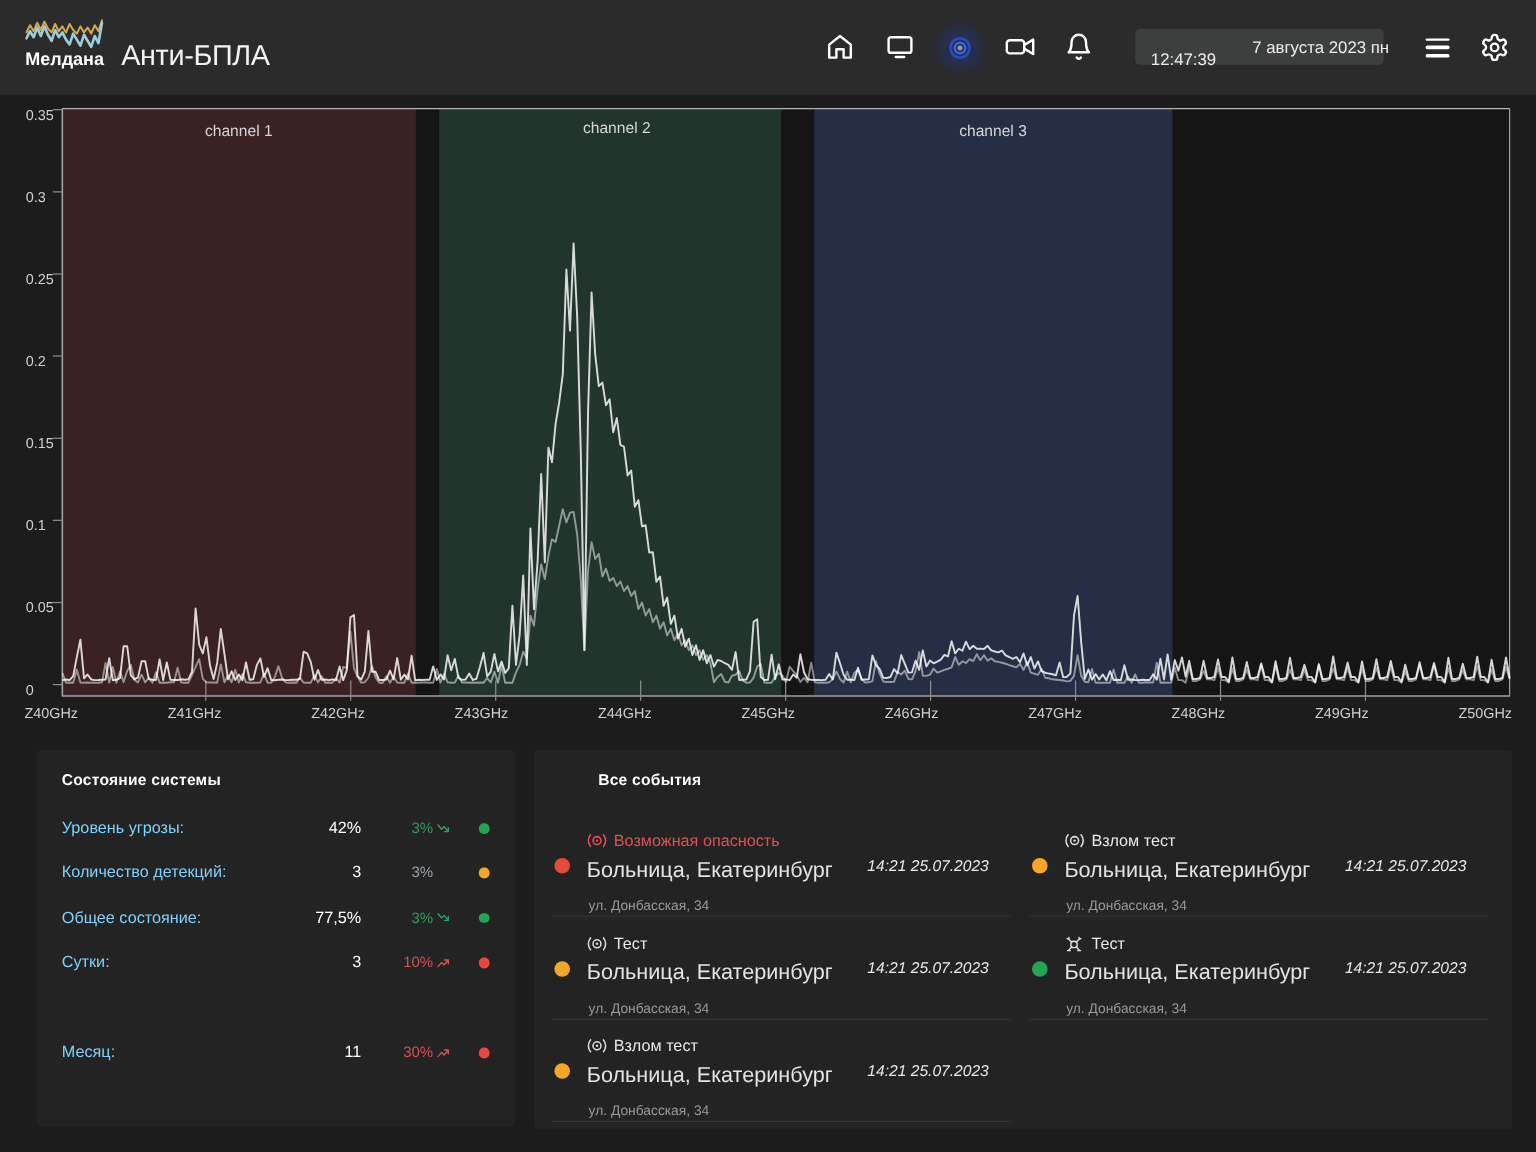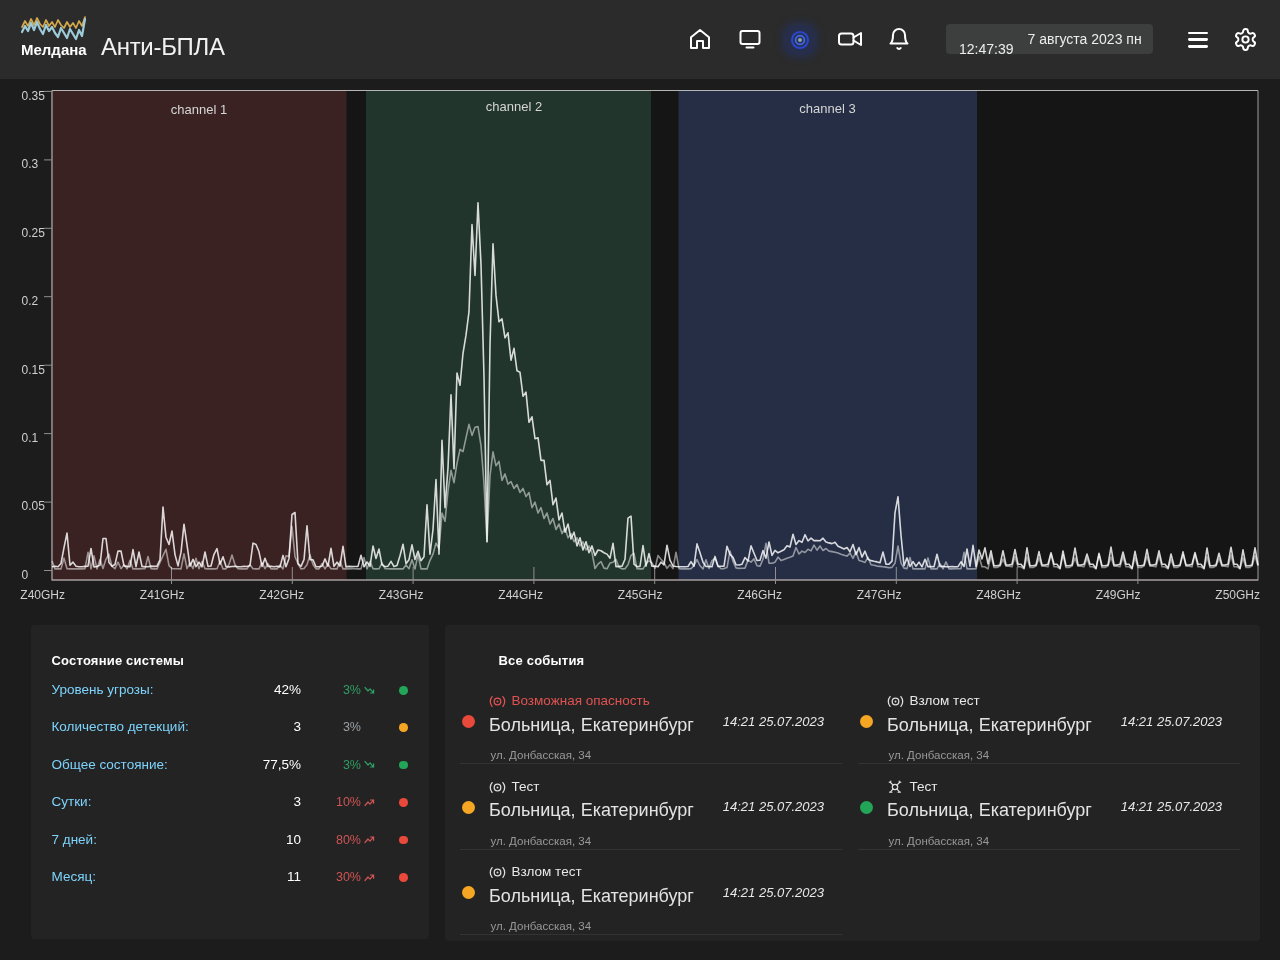--- a/index.html
+++ b/index.html
@@ -7,28 +7,28 @@
 #hdr {position:absolute;left:0;top:0;width:1280px;height:79px;background:#2b2b2b;}
 #hdr .abs {position:absolute;}
 #logo-text {left:21px;top:40.5px;font-size:15px;color:#fff;letter-spacing:0px;font-weight:bold;}
 #title {left:101px;top:32.5px;font-size:24px;color:#f2f2f2;letter-spacing:-0.3px;}
 .hic {position:absolute;top:27px;}
 #tgt-wrap {position:absolute;left:786px;top:26px;width:28px;height:28px;border-radius:9px;
   background:rgba(28,52,150,0.30);box-shadow:0 0 9px 3px rgba(30,65,190,0.28);display:flex;align-items:center;justify-content:center;}
 #timebox {position:absolute;left:946px;top:23.5px;width:207px;height:30px;background:#3d3e3e;border-radius:4px;
   color:#ededed;font-size:14px;display:flex;align-items:center;white-space:nowrap;}
 #timebox .t1 {margin-left:13px;margin-top:20px;}
-#timebox .t2 {margin-left:14px;text-align:right;}
+#timebox .t2 {margin-left:30px;text-align:right;}
 #burger {position:absolute;left:1188px;top:31.5px;width:20px;}
 #burger div {height:2.6px;background:#fff;border-radius:1.4px;margin-bottom:4.4px;}
 #chart {position:absolute;left:0;top:80px;}
 .panel {position:absolute;background:#232323;border-radius:3px;}
 #p1 {left:31px;top:624.5px;width:398px;height:314px;}
 #p2 {left:445px;top:624.5px;width:815px;height:316.5px;}
-.ptitle {position:absolute;left:20.5px;top:28px;font-size:13px;font-weight:bold;color:#fff;letter-spacing:0.2px;}
+.ptitle {position:absolute;left:20.5px;top:17px;font-size:13px;font-weight:bold;color:#fff;letter-spacing:0.2px;}
 #p2 .ptitle {left:16.5px;padding-left:37px;}
 .srow {position:absolute;left:0;width:398px;height:20px;font-size:13.5px;}
 .slab {position:absolute;left:20.5px;top:2px;color:#7dd3fc;}
 .sval {position:absolute;right:128px;top:2px;color:#fff;}
 .spct {position:absolute;right:68px;top:3px;font-size:12.5px;text-align:right;}
 .sarr {position:absolute;left:333px;top:4.5px;line-height:0;}
 .sdot {position:absolute;left:368px;top:6px;width:8.5px;height:8.5px;border-radius:50%;}
 .ev {position:absolute;width:398px;height:72px;}
 .edot {position:absolute;left:0;top:22px;width:13px;height:13px;border-radius:50%;}
 .eico {position:absolute;left:27px;top:1px;}
@@ -172,29 +172,20 @@
   <div class="srow" style="top:167.7px">
     <span class="slab">Сутки:</span>
     <span class="sval">3</span>
     <span class="spct" style="color:#cf5454">10%</span>
       <span class="sarr"><svg width="11" height="11" viewBox="0 0 11 11" fill="none" stroke="#cf5454" stroke-width="1.2" stroke-linecap="round" stroke-linejoin="round">
           <path d="M1 8.5 4 5l2 2.2L9.6 3M9.6 3H6.4M9.6 3v3.2"></path>
         </svg></span>
     <span class="sdot" style="background:#e8493a"></span>
   </div>
 
-  <div class="srow" style="top:205.1px">
-    <span class="slab">7 дней:</span>
-    <span class="sval">10</span>
-    <span class="spct" style="color:#cf5454">80%</span>
-      <span class="sarr"><svg width="11" height="11" viewBox="0 0 11 11" fill="none" stroke="#cf5454" stroke-width="1.2" stroke-linecap="round" stroke-linejoin="round">
-          <path d="M1 8.5 4 5l2 2.2L9.6 3M9.6 3H6.4M9.6 3v3.2"></path>
-        </svg></span>
-    <span class="sdot" style="background:#e8493a"></span>
-  </div>
 
   <div class="srow" style="top:242.5px">
     <span class="slab">Месяц:</span>
     <span class="sval">11</span>
     <span class="spct" style="color:#cf5454">30%</span>
       <span class="sarr"><svg width="11" height="11" viewBox="0 0 11 11" fill="none" stroke="#cf5454" stroke-width="1.2" stroke-linecap="round" stroke-linejoin="round">
           <path d="M1 8.5 4 5l2 2.2L9.6 3M9.6 3H6.4M9.6 3v3.2"></path>
         </svg></span>
     <span class="sdot" style="background:#e8493a"></span>
   </div>

